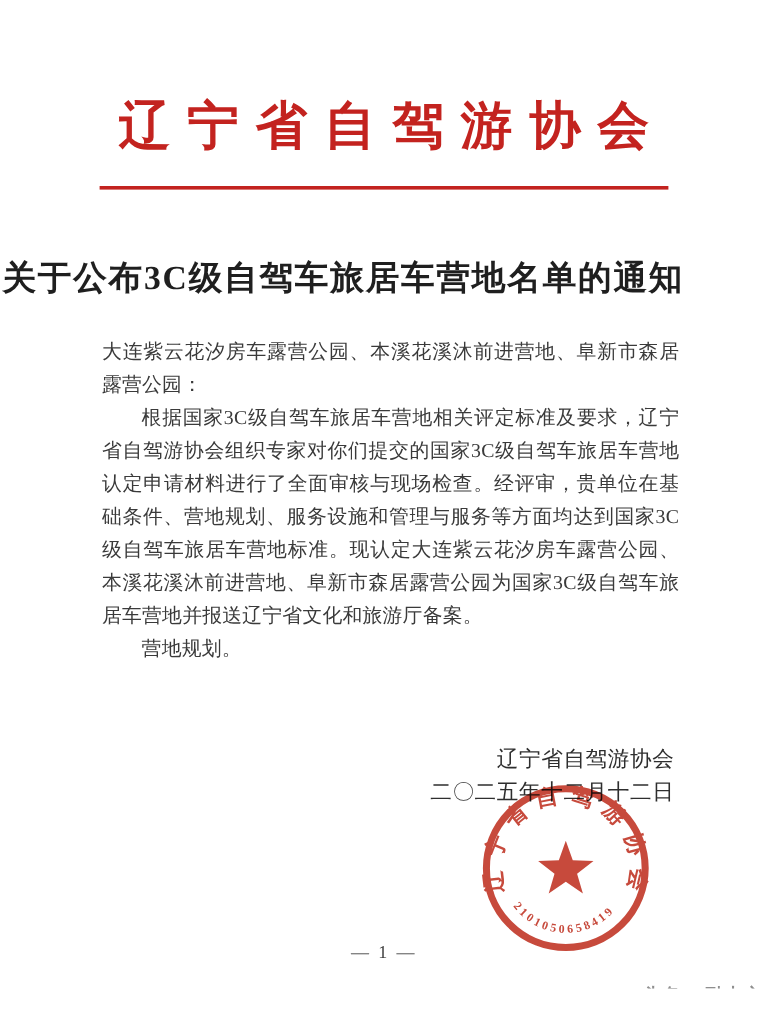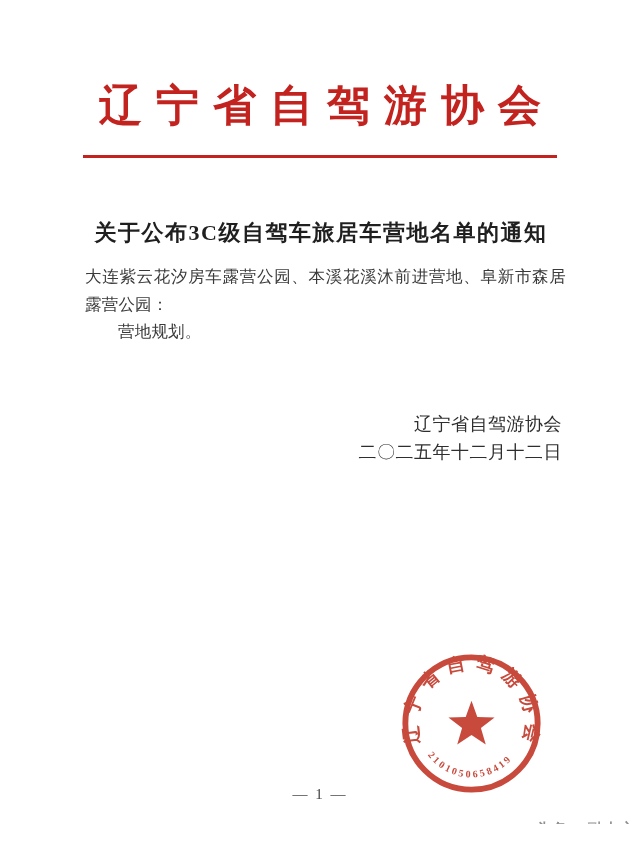--- a/index.html
+++ b/index.html
@@ -29,29 +29,29 @@
   .divider {
     margin: 23px auto 0 auto;
     width: 474px;
     height: 3px;
     background: var(--brand-red, #c3231f);
   }
   .doc-title {
     margin: 0;
     margin-top: 60px;
     padding-left: 2px;
-    text-align: center;
-    font-size: 22px;
+    text-align: left;
+    font-size: 28px;
     line-height: 30px;
     font-weight: bold;
     letter-spacing: 1.5px;
     color: #1f1f1f;
   }
   .body-text {
-    margin-top: 15px;
+    margin-top: 31px;
     padding: 0 74px 0 85px;
     font-size: 16.5px;
     line-height: 27.5px;
     letter-spacing: 0.2px;
     color: var(--body-text, #3a3a3a);
     text-align: justify;
   }
   .body-para {
     margin: 0;
   }
@@ -122,20 +122,21 @@
 <div class="page">
 
   <h1 class="letterhead">辽宁省自驾游协会</h1>
 
   <div class="divider"></div>
 
   <h2 class="doc-title">关于公布3C级自驾车旅居车营地名单的通知</h2>
 
   <div class="body-text">
       <p class="body-para">大连紫云花汐房车露营公园、本溪花溪沐前进营地、阜新市森居露营公园：</p>
+      <p class="body-para indented">根据国家3C级自驾车旅居车营地相关评定标准及要求，辽宁省自驾游协会组织专家对你们提交的国家3C级自驾车旅居车营地认定申请材料进行了全面审核与现场检查。经评审，贵单位在基础条件、营地规划、服务设施和管理与服务等方面均达到国家3C级自驾车旅居车营地标准。现认定大连紫云花汐房车露营公园、本溪花溪沐前进营地、阜新市森居露营公园为国家3C级自驾车旅居车营地并报送辽宁省文化和旅游厅备案。</p>
       <p class="body-para indented">营地规划。</p>
     </div>
 
   <div class="signature">
     <div class="sig-org">辽宁省自驾游协会</div>
     <div class="sig-date">二〇二五年十二月十二日</div>
   </div>
 
   <svg class="seal" viewBox="0 0 200 200" aria-hidden="true">
     <defs>

